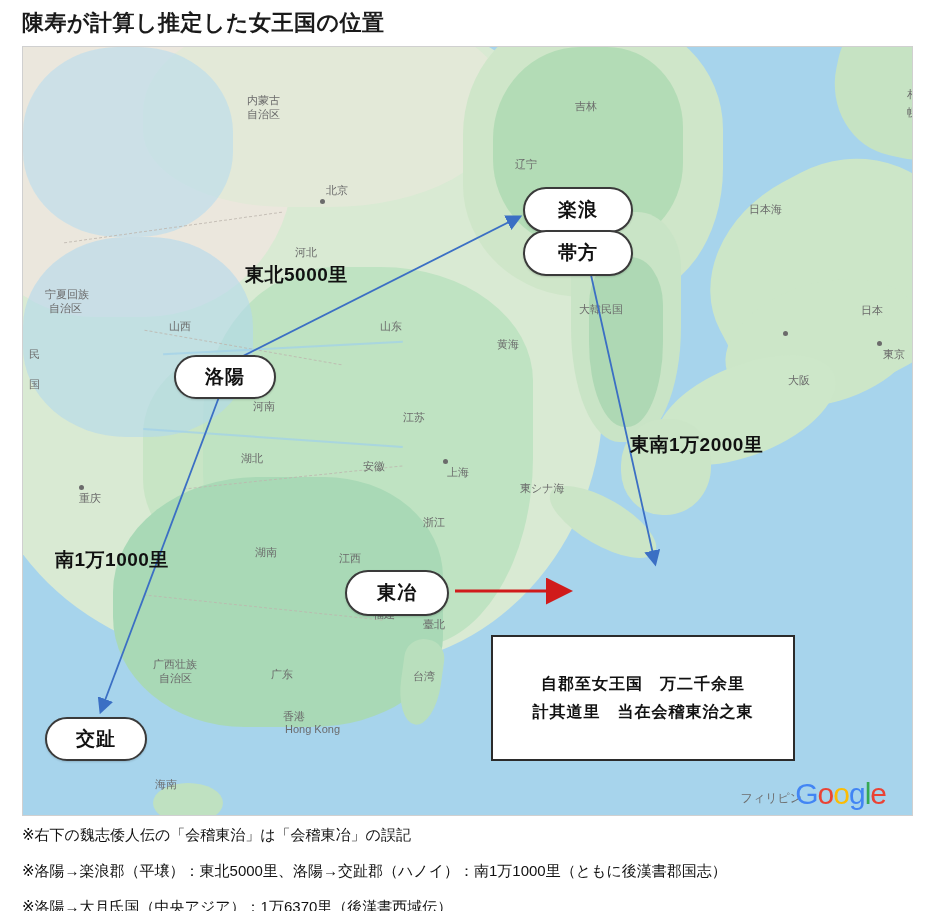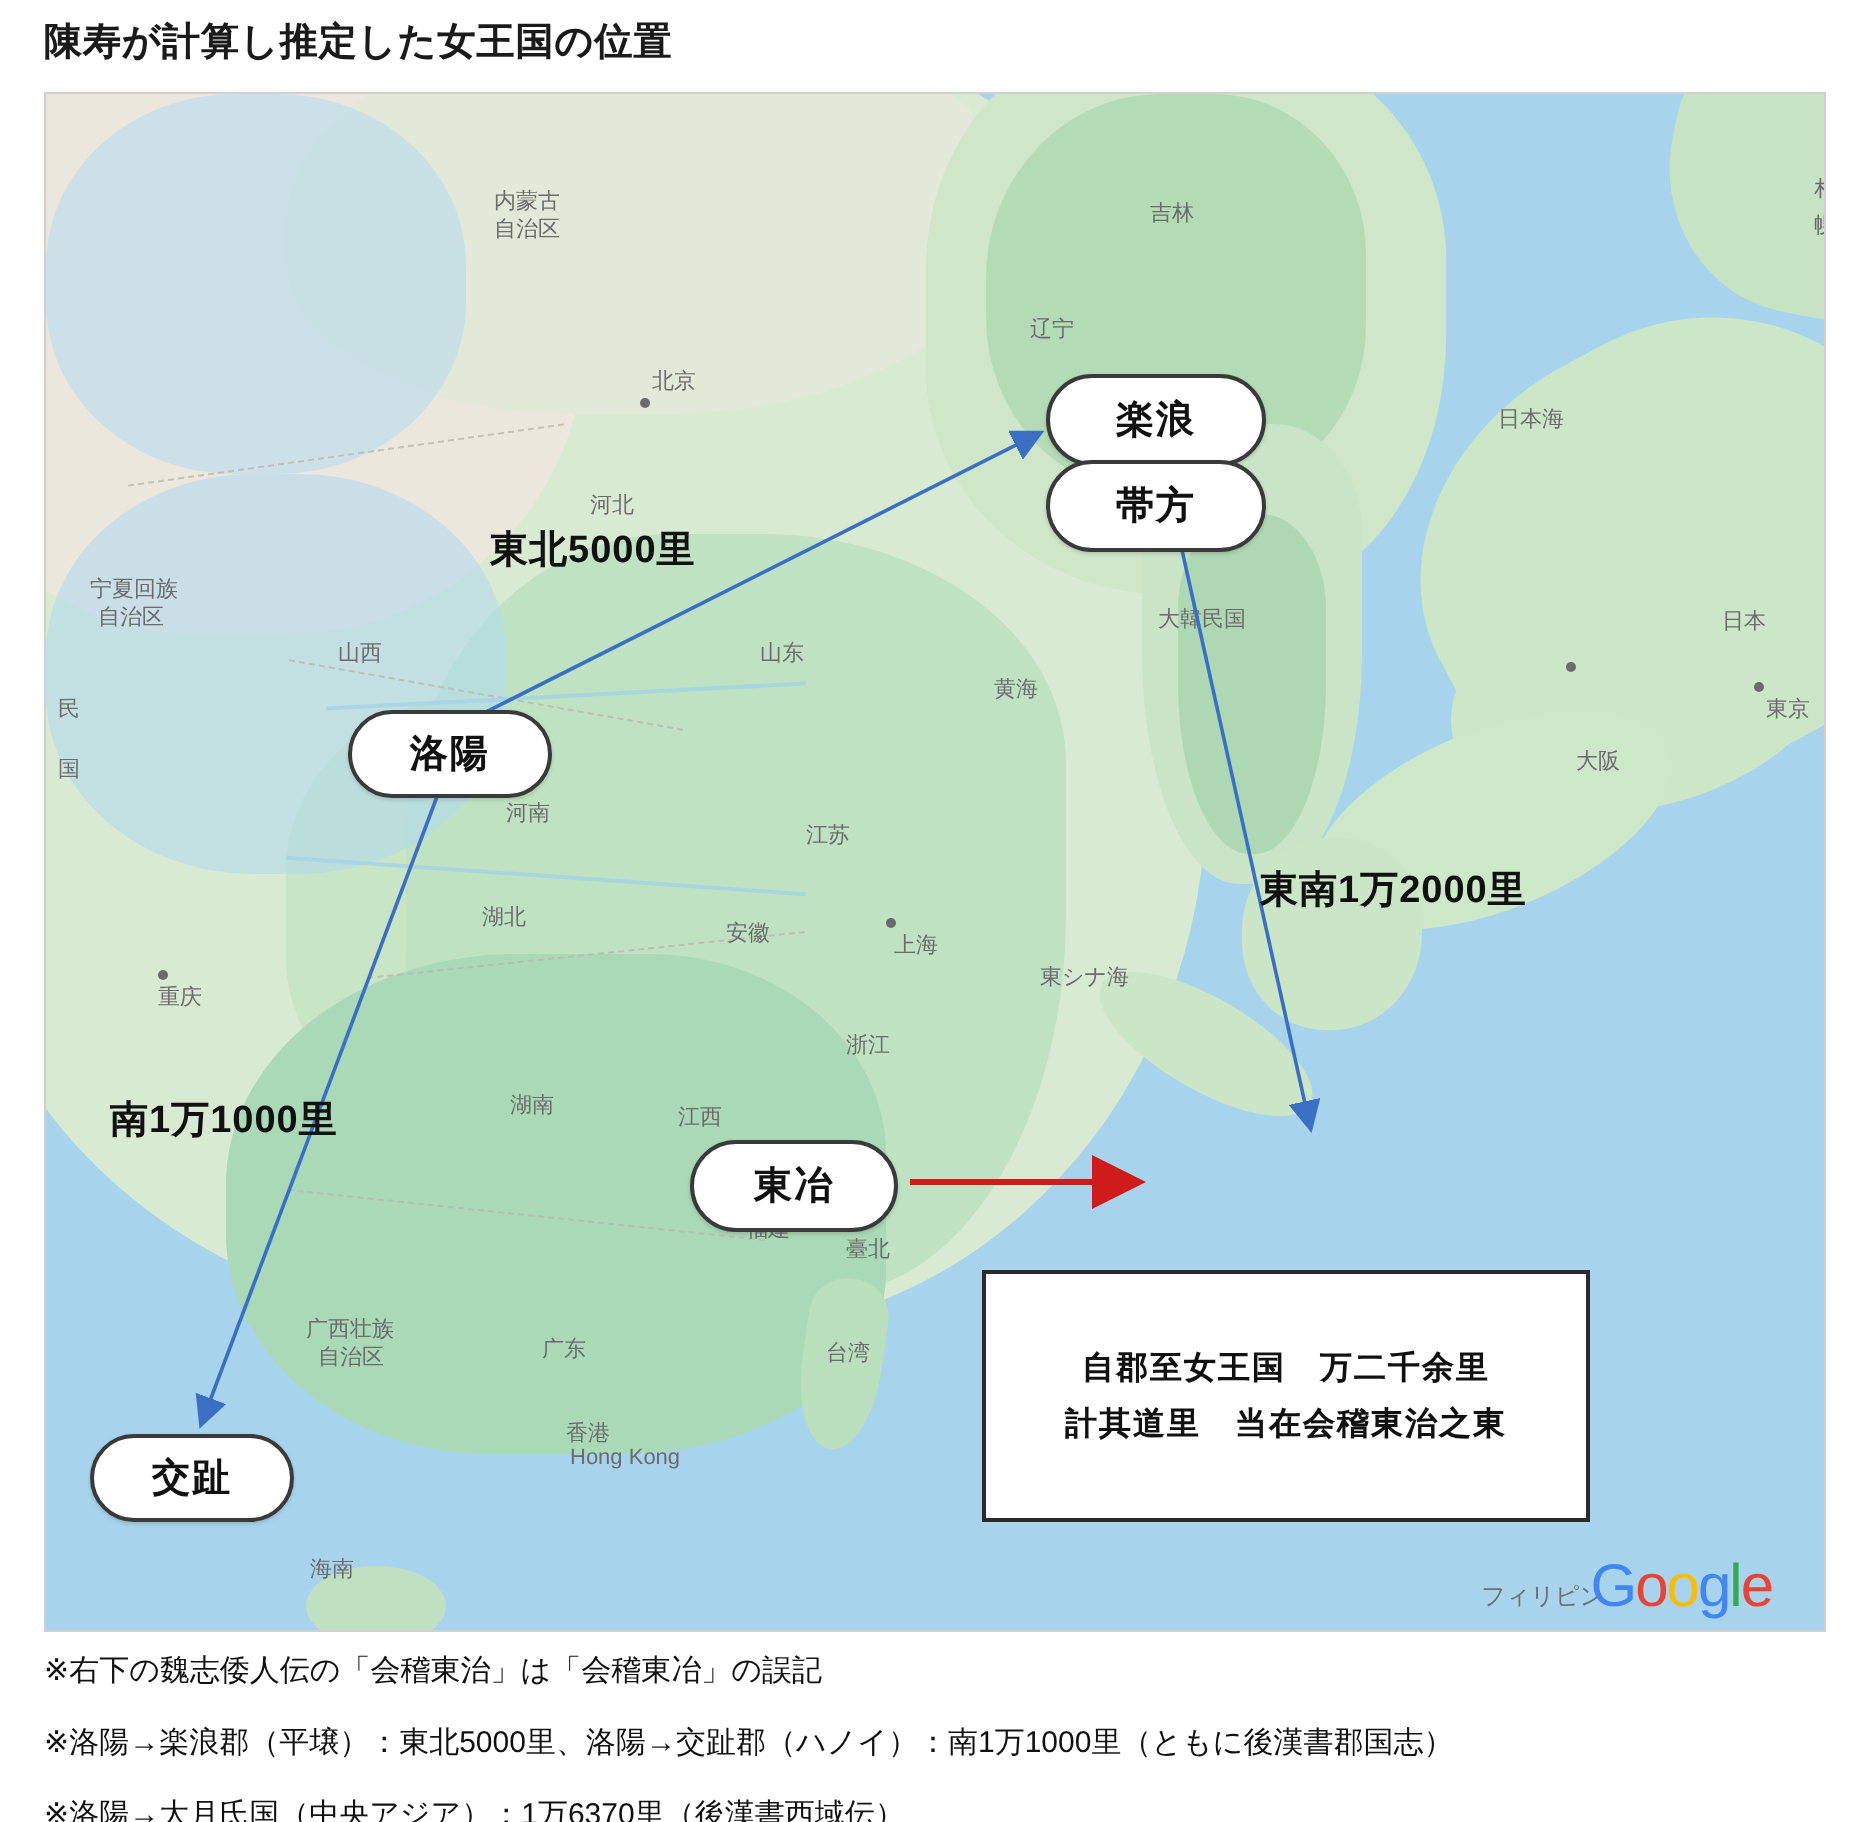--- a/index.html
+++ b/index.html
@@ -5,21 +5,21 @@
   html,body{margin:0;padding:0;background:#ffffff;}
   body{
     width:933px;height:911px;
     font-family:"Liberation Sans","DejaVu Sans",sans-serif;
     color:#111;
     position:relative;
     overflow:hidden;
   }
   #title{
     position:absolute;left:22px;top:8px;
-    font-size:19px;font-weight:bold;letter-spacing:0.5px;
+    font-size:22px;font-weight:bold;letter-spacing:0.5px;
     color:#1a1a1a;
   }
   #map{
     position:absolute;left:22px;top:46px;width:889px;height:768px;
     border:1px solid #d0d0d0;
     overflow:hidden;
     background:#a9d6ef;
   }
   
   .water{position:absolute;inset:0;background:#a7d4ec;}

